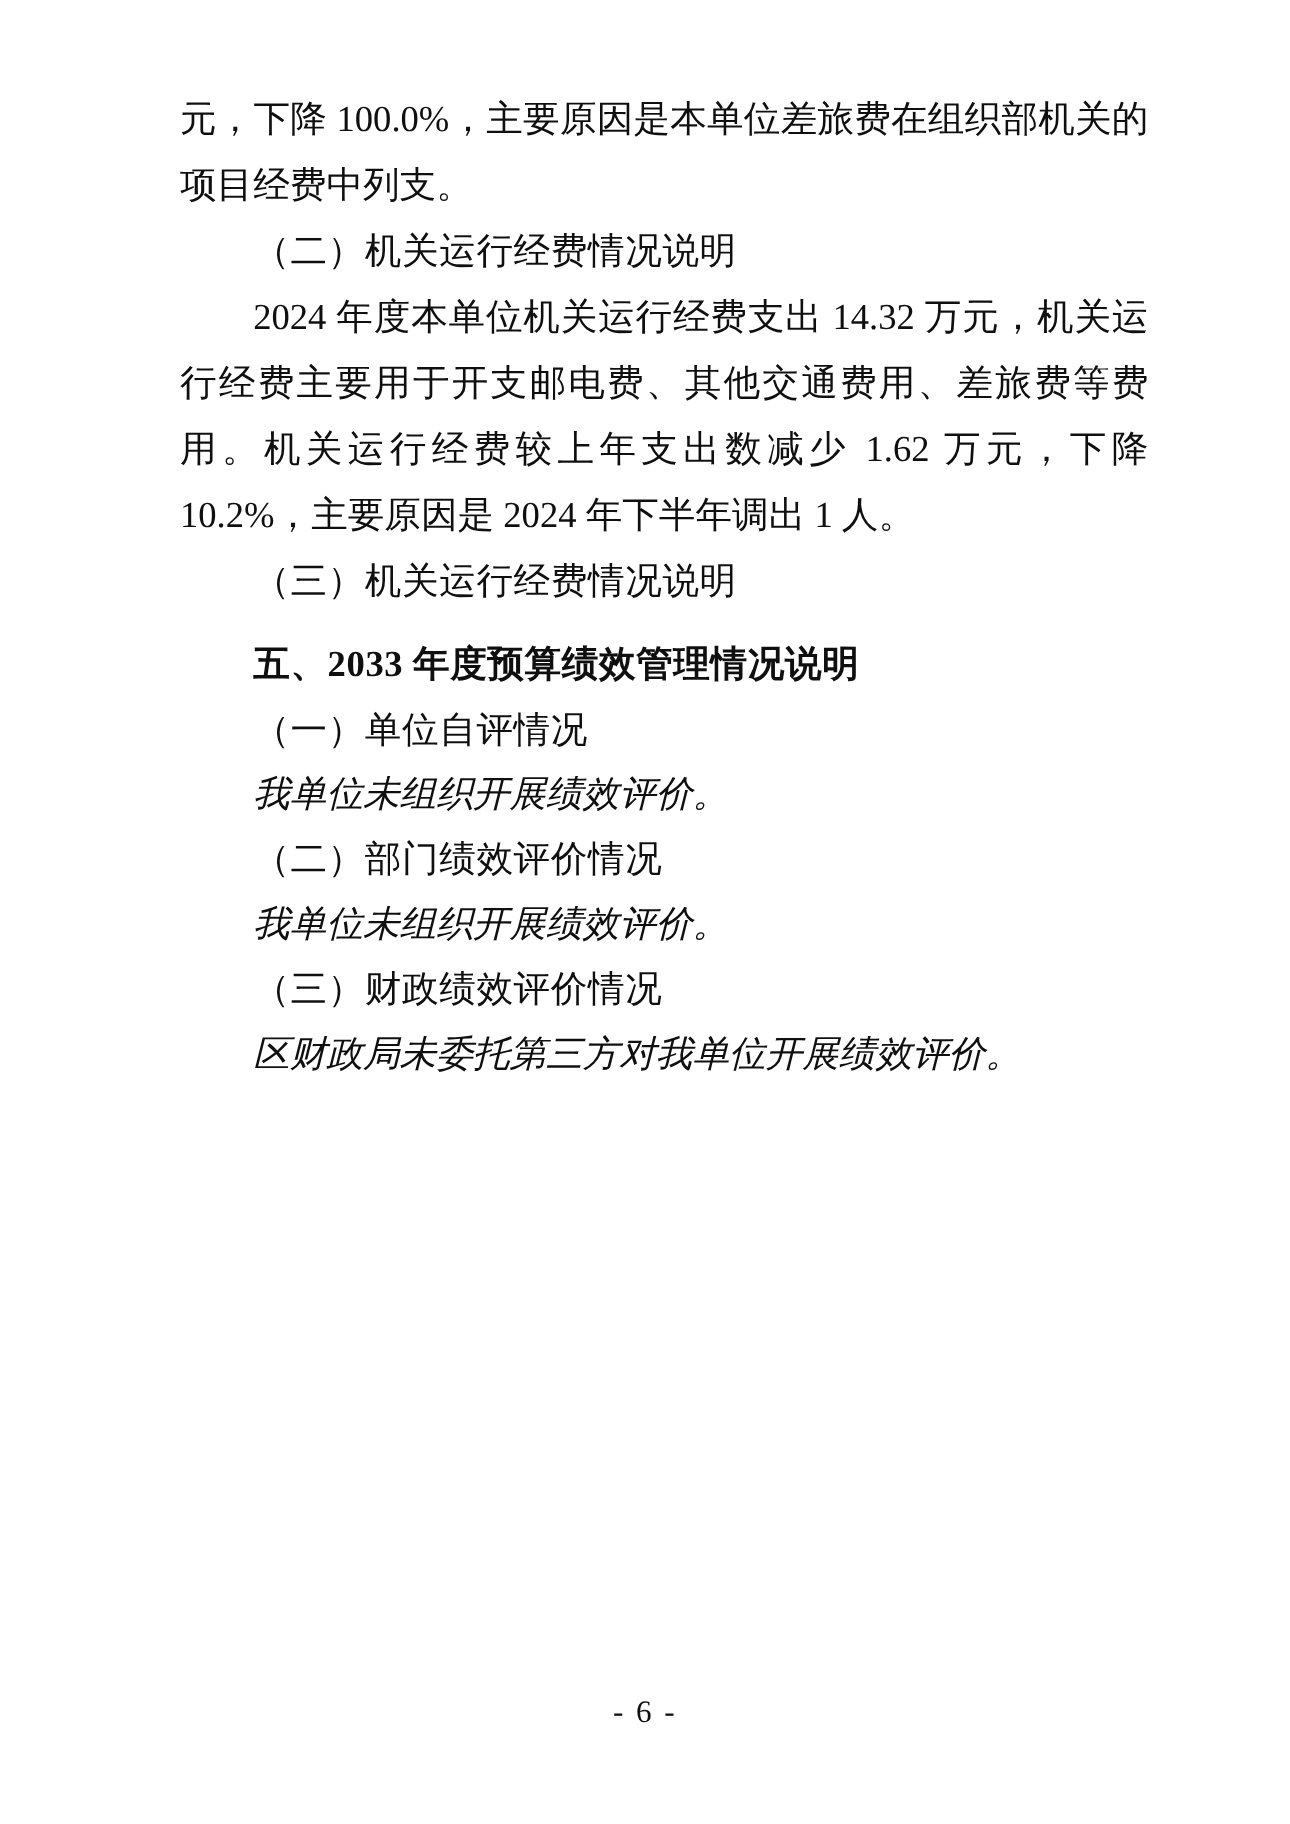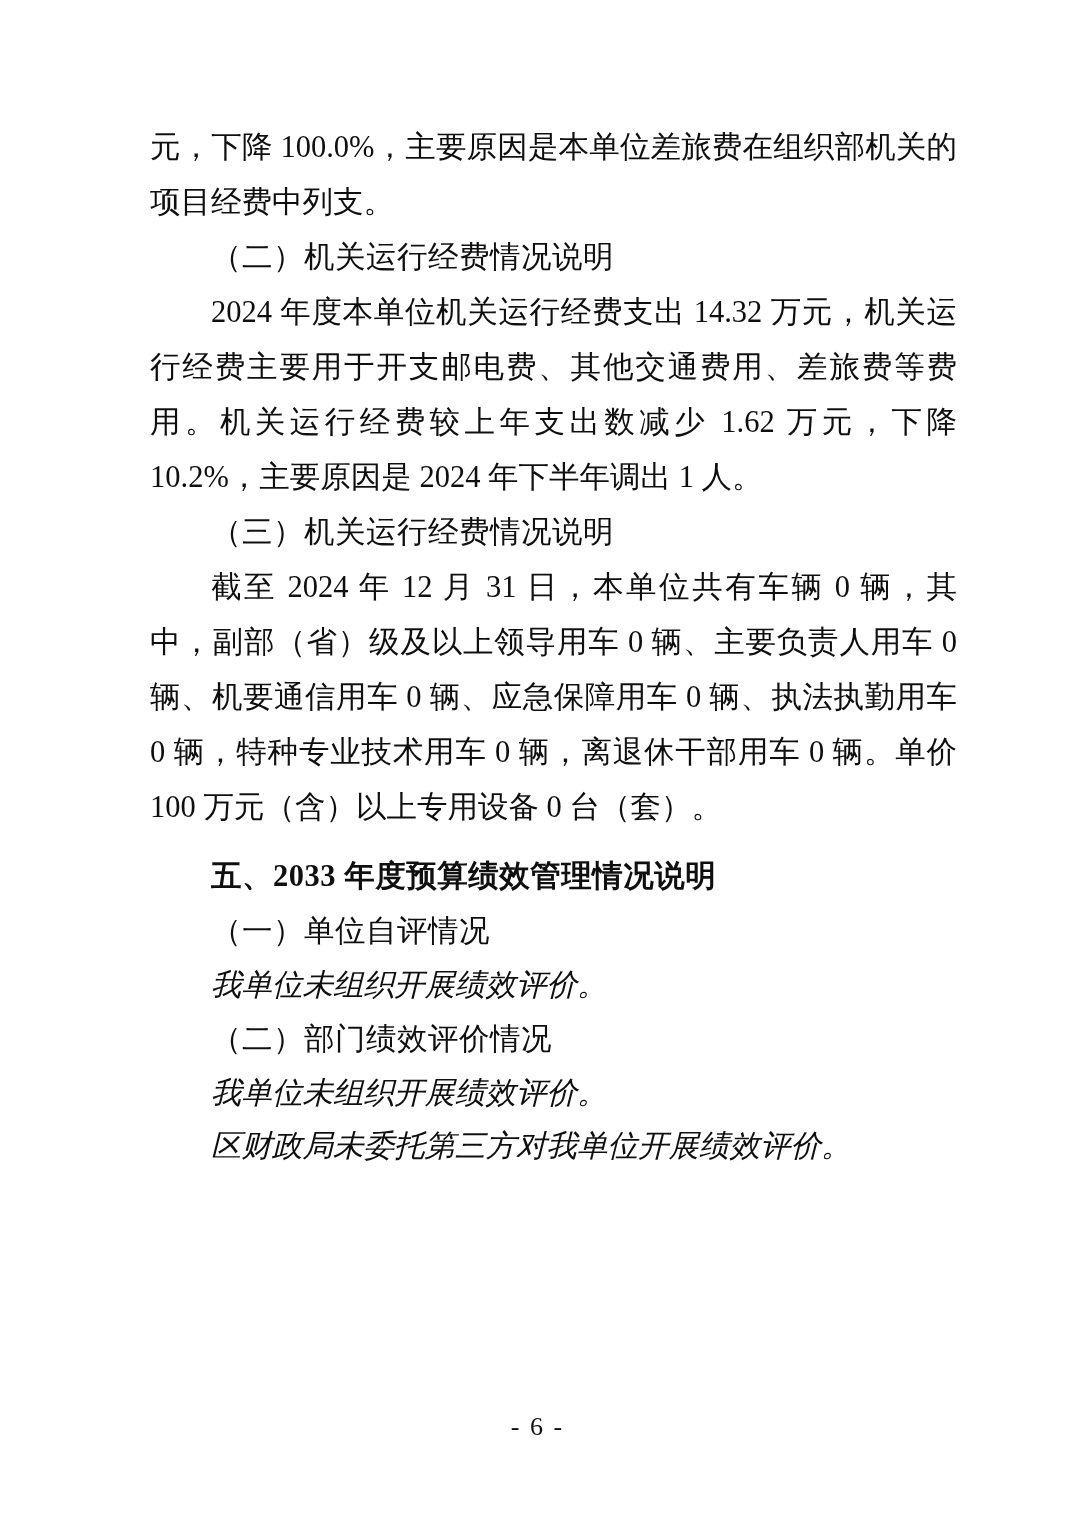--- a/index.html
+++ b/index.html
@@ -10,21 +10,21 @@
   body {
     font-family: "Liberation Serif", "DejaVu Serif", serif;
     color: #0f0f0f;
   }
   .page {
     width: 1075px;
     height: 1520px;
     position: relative;
     background: #ffffff;
     box-sizing: border-box;
-    padding: 120px 118px 60px 150px;
+    padding: 72px 118px 60px 150px;
     overflow: hidden;
   }
   .doc-body {
     font-size: 30.5px;
     line-height: 55px;
     text-align: justify;
     text-justify: inter-ideograph;
   }
   p {
     margin: 0;
@@ -68,33 +68,33 @@
   <div class="doc-body">
 
     <p class="para noindent">元，下降 100.0%，主要原因是本单位差旅费在组织部机关的项目经费中列支。</p>
 
     <p class="heading-sub">（二）机关运行经费情况说明</p>
 
     <p class="para">2024 年度本单位机关运行经费支出 14.32 万元，机关运行经费主要用于开支邮电费、其他交通费用、差旅费等费用。机关运行经费较上年支出数减少 1.62 万元，下降 10.2%，主要原因是 2024 年下半年调出 1 人。</p>
 
     <p class="heading-sub">（三）机关运行经费情况说明</p>
 
-    <p class="para">截至 2024 年 12 月 31 日，本单位共有车辆 0 辆，其中，副部（省）级及以上领导用车 0 辆、主要负责人用车 0 辆、机要通信用车 0 辆、应急保障用车 0 辆、执法执勤用车 0 辆，特种专业技术用车 0 辆，离退休干部用车 0 辆。单价 100 万元（含）以上专用设备 0 台（套）。</p>
 
 
 
     <p class="heading-main">五、2033 年度预算绩效管理情况说明</p>
 
     <p class="heading-sub">（一）单位自评情况</p>
 
     <p class="para tight">我单位未组织开展绩效评价。</p>
 
     <p class="heading-sub">（二）部门绩效评价情况</p>
 
     <p class="para tight">我单位未组织开展绩效评价。</p>
 
+    <p class="heading-sub">（三）财政绩效评价情况</p>
 
     <p class="para tight">区财政局未委托第三方对我单位开展绩效评价。</p>
 
   </div>
 
   <div class="footer">- 6 -</div>
 </div>
 
 </body></html>

